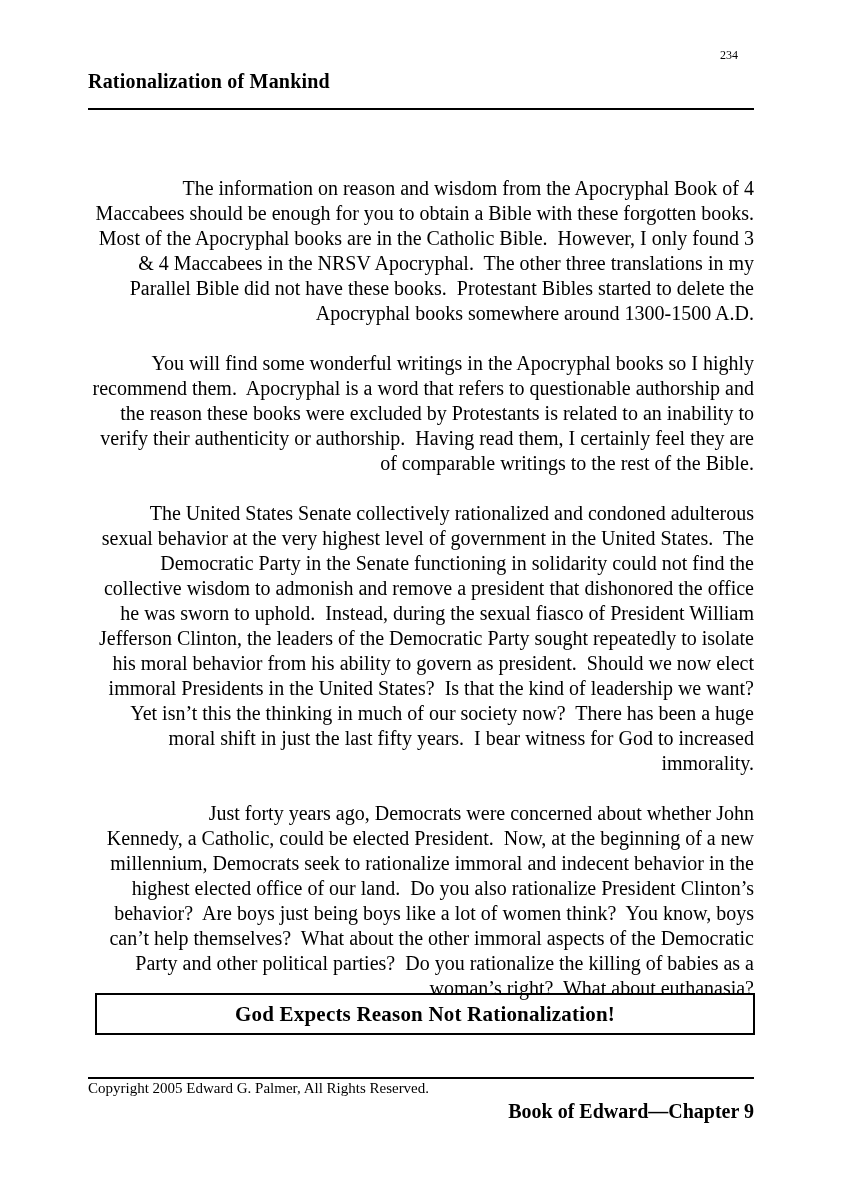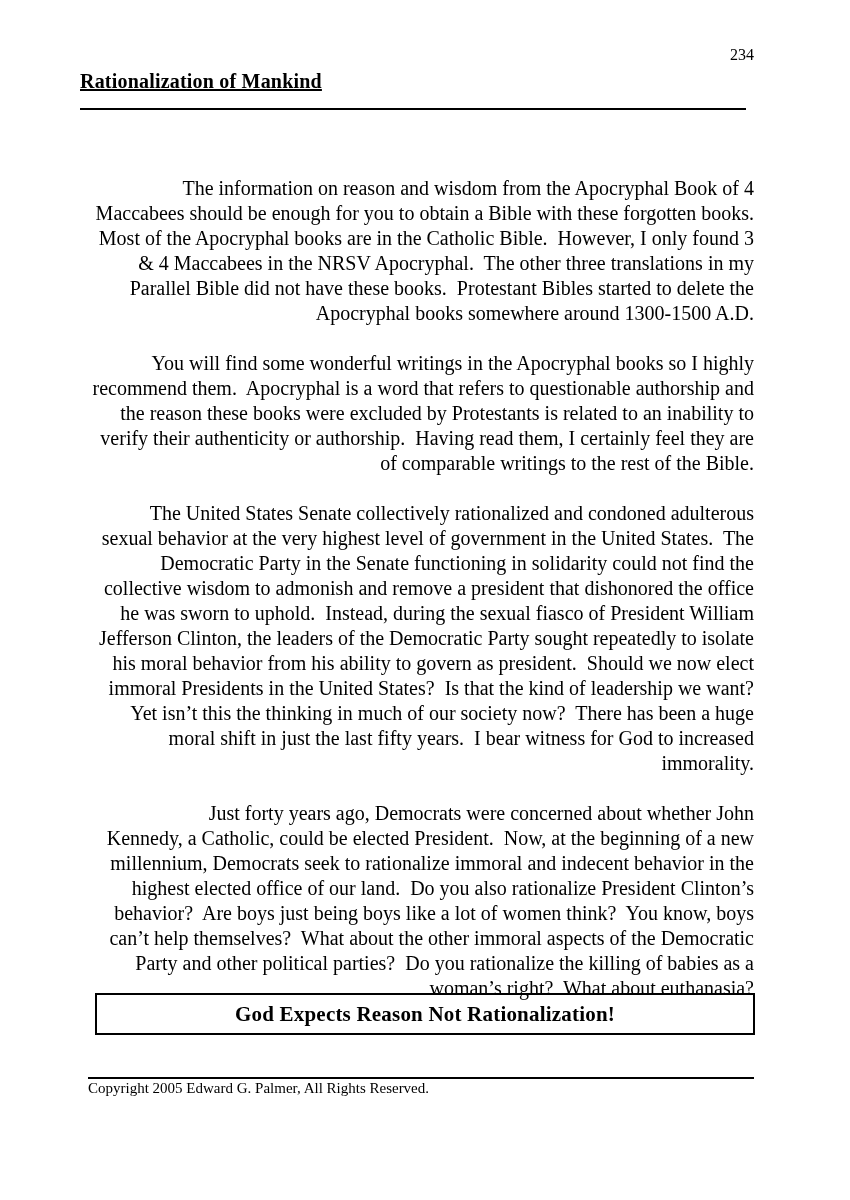--- a/index.html
+++ b/index.html
@@ -12,31 +12,30 @@
     width: 850px;
     height: 1200px;
     background: #ffffff;
     color: #000000;
     font-family: "Liberation Serif", "DejaVu Serif", serif;
     overflow: hidden;
   }
   .page-number {
     position: absolute;
     top: 46px;
-    right: 96px;
-    font-size: 16px;
+    right: 112px;
+    font-size: 12px;
     line-height: 18px;
     text-align: right;
   }
   .header {
     position: absolute;
     top: 70px;
-    left: 80px;
+    left: 88px;
     width: 666px;
-    text-decoration: underline;
   }
   .header-title {
     margin: 0;
     font-size: 20px;
     font-weight: bold;
     letter-spacing: 0.2px;
   }
   .header-rule {
     margin-top: 15px;
     border-top: 2px solid #000000;
@@ -111,15 +110,16 @@
     <p>Just forty years ago, Democrats were concerned about whether John Kennedy, a Catholic, could be elected President.  Now, at the beginning of a new millennium, Democrats seek to rationalize immoral and indecent behavior in the highest elected office of our land.  Do you also rationalize President Clinton’s behavior?  Are boys just being boys like a lot of women think?  You know, boys can’t help themselves?  What about the other immoral aspects of the Democratic Party and other political parties?  Do you rationalize the killing of babies as a woman’s right?  What about euthanasia?</p>
   </div>
 
   <div class="banner">
     <span>God Expects Reason Not Rationalization!</span>
   </div>
 
   <div class="footer">
     <div class="footer-rule"></div>
     <div class="copyright">Copyright 2005 Edward G. Palmer, All Rights Reserved.</div>
+    <div class="book-title">Book of Edward—Chapter 9</div>
   </div>
 
 </div>
 
 </body></html>

